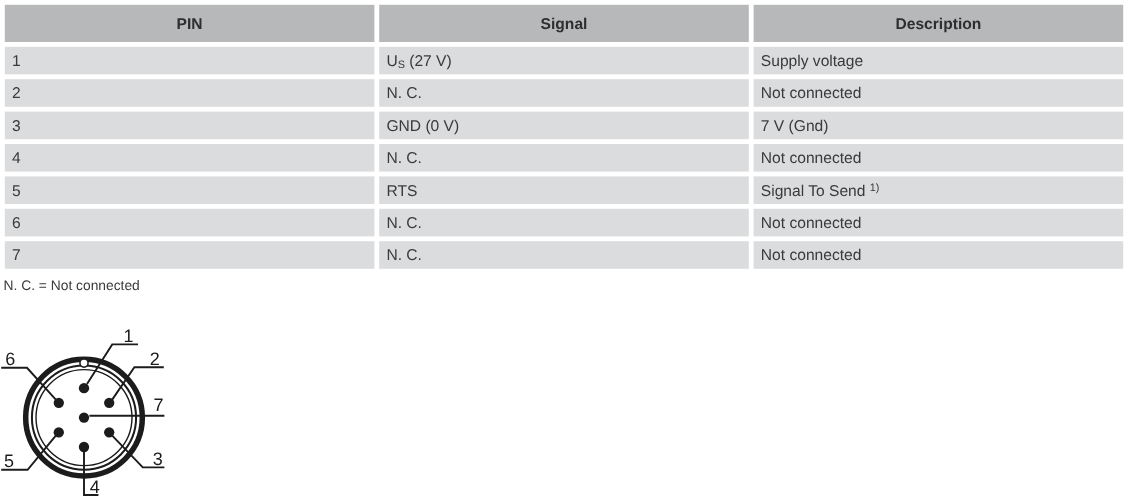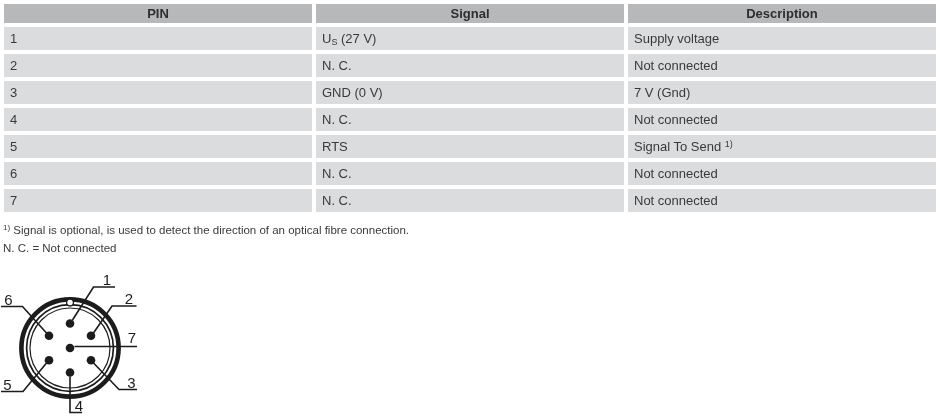--- a/index.html
+++ b/index.html
@@ -15,21 +15,21 @@
     border-spacing: 4px;
     width: 940px;
     table-layout: fixed;
     margin: 0;
   }
   table.pin-table th {
     background: #b6b8ba;
     color: #2e2e2e;
     font-size: 13px;
     font-weight: 700;
-    height: 19px;
+    height: 31px;
     padding: 0;
     text-align: center;
     vertical-align: middle;
   }
   table.pin-table td {
     background: #dbdcde;
     color: #3a3a3a;
     font-size: 13px;
     height: 23px;
     padding: 0 0 0 6px;
@@ -107,21 +107,20 @@
 
   <tr>
     <td><span class="f-pin">7</span></td>
     <td><span class="f-pre">N. C.</span><sub class="f-sub"></sub><span class="f-post"></span></td>
     <td><span class="f-text">Not connected</span><sup class="f-sup"></sup></td>
   </tr>
 </tbody>
 </table>
 
 <div class="footnotes">
-  <p><sup>1)</sup><span> Signal is optional, is used to detect the direction of an optical fibre connection.</span></p>
   <p><span>N. C. = Not connected</span></p>
 </div>
 
 <svg class="pinout" width="150" height="146" viewBox="0 0 150 146">
 
   <circle class="ring" cx="70" cy="78" r="48.6" stroke-width="4.6"></circle>
   <circle class="ring" cx="70" cy="78" r="43.4" stroke-width="1.7"></circle>
   <circle class="ring" cx="70" cy="78" r="40" stroke-width="1.2"></circle>
   <circle cx="70" cy="32.6" r="3.4" fill="#ffffff" stroke="#1c1c1c" stroke-width="1.3"></circle>
 

